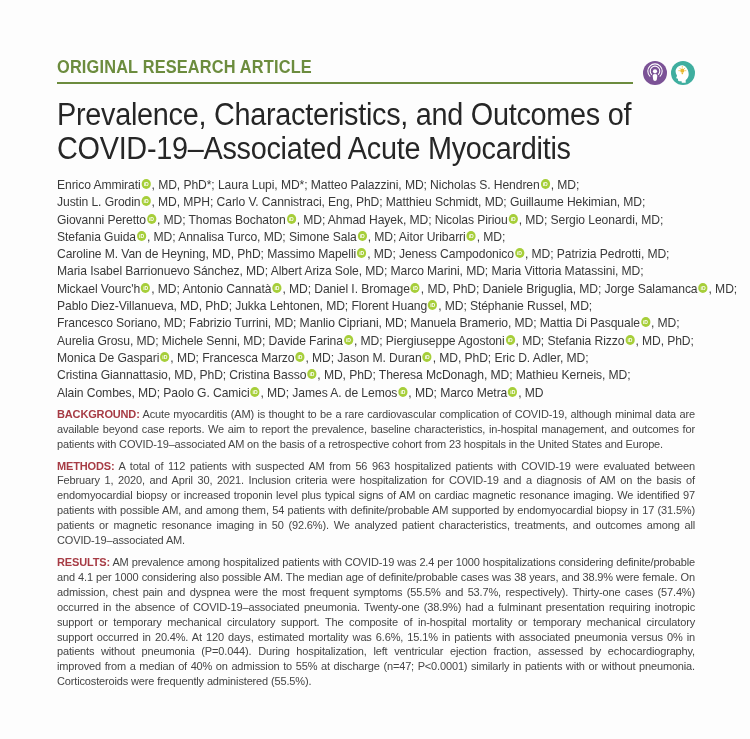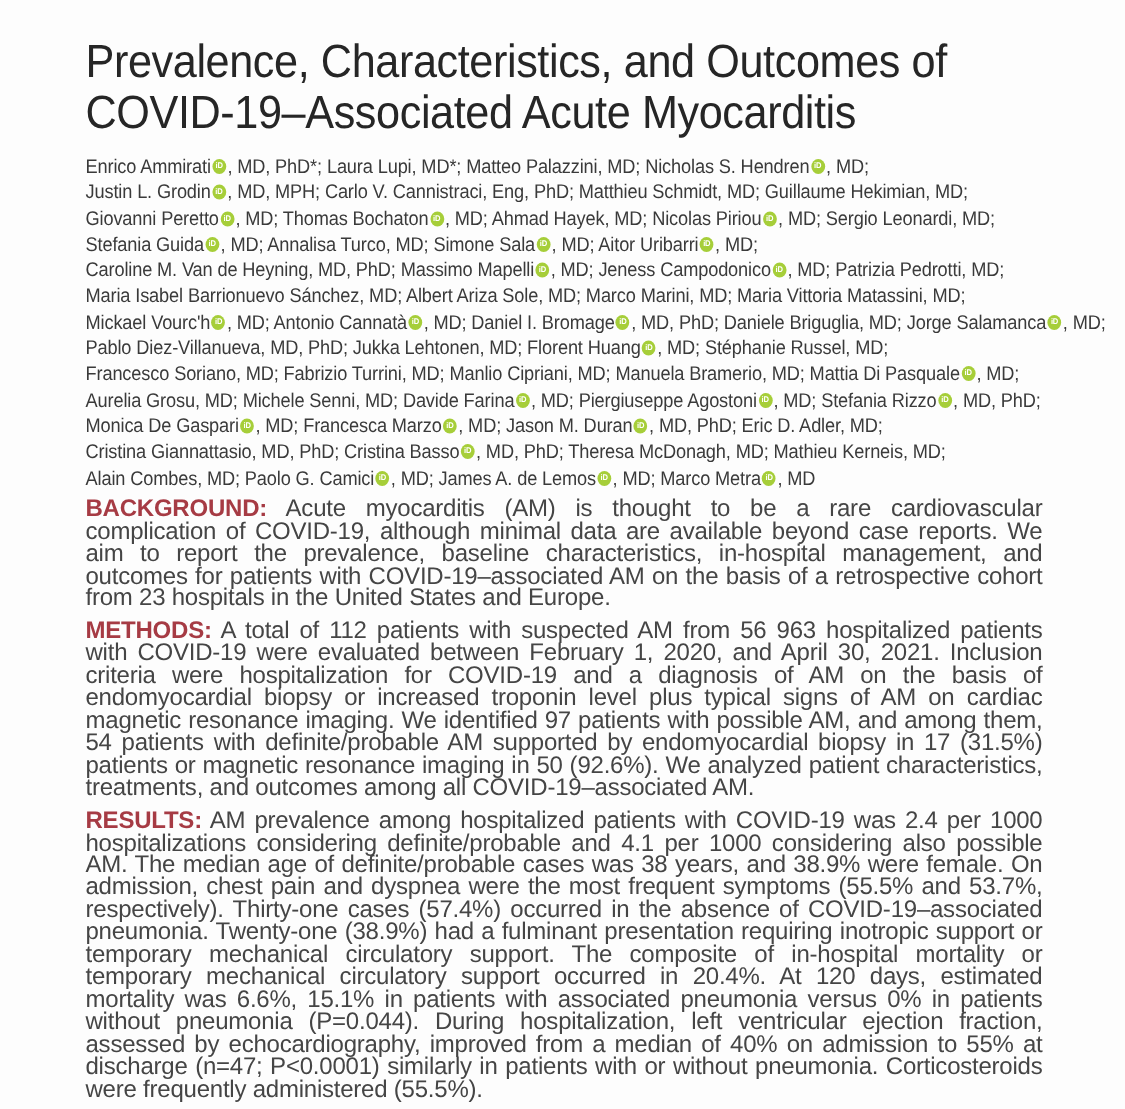--- a/index.html
+++ b/index.html
@@ -108,36 +108,57 @@
     margin: 0 1px 0 1px;
     cursor: pointer;
   }
   
   .abstract {
     margin-top: 6px;
     color: #454545;
   }
   .abstract p {
     margin: 0 0 7px 0;
-    font-size: 16px;
+    font-size: 11px;
     line-height: 14.9px;
     letter-spacing: -0.15px;
     text-align: justify;
   }
   .sec-label {
     font-weight: 700;
     color: #a63b44;
   }
 </style>
 </head>
 <body>
 
 <div class="page">
 
 
+  <div class="kicker-row">
+    <div class="kicker-rule-wrap">
+      <span class="kicker-text">ORIGINAL RESEARCH ARTICLE</span>
+    </div>
+    <div class="header-icons">
+      <svg class="icon-circle" viewBox="0 0 24 24">
+        <circle cx="12" cy="12" r="12" fill="#7b5296"></circle>
+        <circle cx="12" cy="10.3" r="2.1" fill="#ffffff"></circle>
+        <path d="M12 13.1c1.5 0 2.5.9 2.3 2.2l-.5 3.3c-.1.9-.8 1.4-1.8 1.4s-1.7-.5-1.8-1.4l-.5-3.3c-.2-1.3.8-2.2 2.3-2.2z" fill="#ffffff"></path>
+        <path d="M8.6 13.3 A4.8 4.8 0 1 1 15.4 13.3" fill="none" stroke="#ffffff" stroke-width="1.1" stroke-linecap="round"></path>
+        <path d="M6.9 15.2 A7.2 7.2 0 1 1 17.1 15.2" fill="none" stroke="#ffffff" stroke-width="1.1" stroke-linecap="round"></path>
+      </svg>
+      <svg class="icon-circle" viewBox="0 0 24 24">
+        <circle cx="12" cy="12" r="12" fill="#3fae9f"></circle>
+        <path d="M10.8 4.3c-3.6.3-6.2 3-6.2 6.2 0 1.3.4 2.5 1.1 3.5.3.4.4.8.2 1.3l-.6 1.3c-.2.4 0 .8.5.9l1.2.3v1.2c0 .7.5 1.2 1.2 1.2h2.4l.2 1.5h3.9v-2.6c1.8-1.3 3-3.5 3-5.9 0-5.1-3.5-9.3-6.9-8.9z" fill="#ffffff"></path>
+        <circle cx="11.3" cy="9.7" r="2.1" fill="#e8b931"></circle>
+        <rect x="10.6" y="11.7" width="1.5" height="1.5" rx="0.4" fill="#e8b931"></rect>
+        <path d="M11.3 6.3v-.9 M8.6 9.7h-.9 M14 9.7h.9 M9.4 7.8l-.7-.7 M13.2 7.8l.7-.7" stroke="#e8b931" stroke-width="0.7" stroke-linecap="round"></path>
+      </svg>
+    </div>
+  </div>
 
   <div class="title-block">
     <div class="title-line">Prevalence, Characteristics, and Outcomes of</div>
     <div class="title-line">COVID-19–Associated Acute Myocarditis</div>
   </div>
 
   <div class="author-list">
       <div class="author-line">Enrico Ammirati<span class="orcid">iD</span>, MD, PhD*; Laura Lupi, MD*; Matteo Palazzini, MD; Nicholas S. Hendren<span class="orcid">iD</span>, MD;</div>
       <div class="author-line">Justin L. Grodin<span class="orcid">iD</span>, MD, MPH; Carlo V. Cannistraci, Eng, PhD; Matthieu Schmidt, MD; Guillaume Hekimian, MD;</div>
       <div class="author-line">Giovanni Peretto<span class="orcid">iD</span>, MD; Thomas Bochaton<span class="orcid">iD</span>, MD; Ahmad Hayek, MD; Nicolas Piriou<span class="orcid">iD</span>, MD; Sergio Leonardi, MD;</div>

